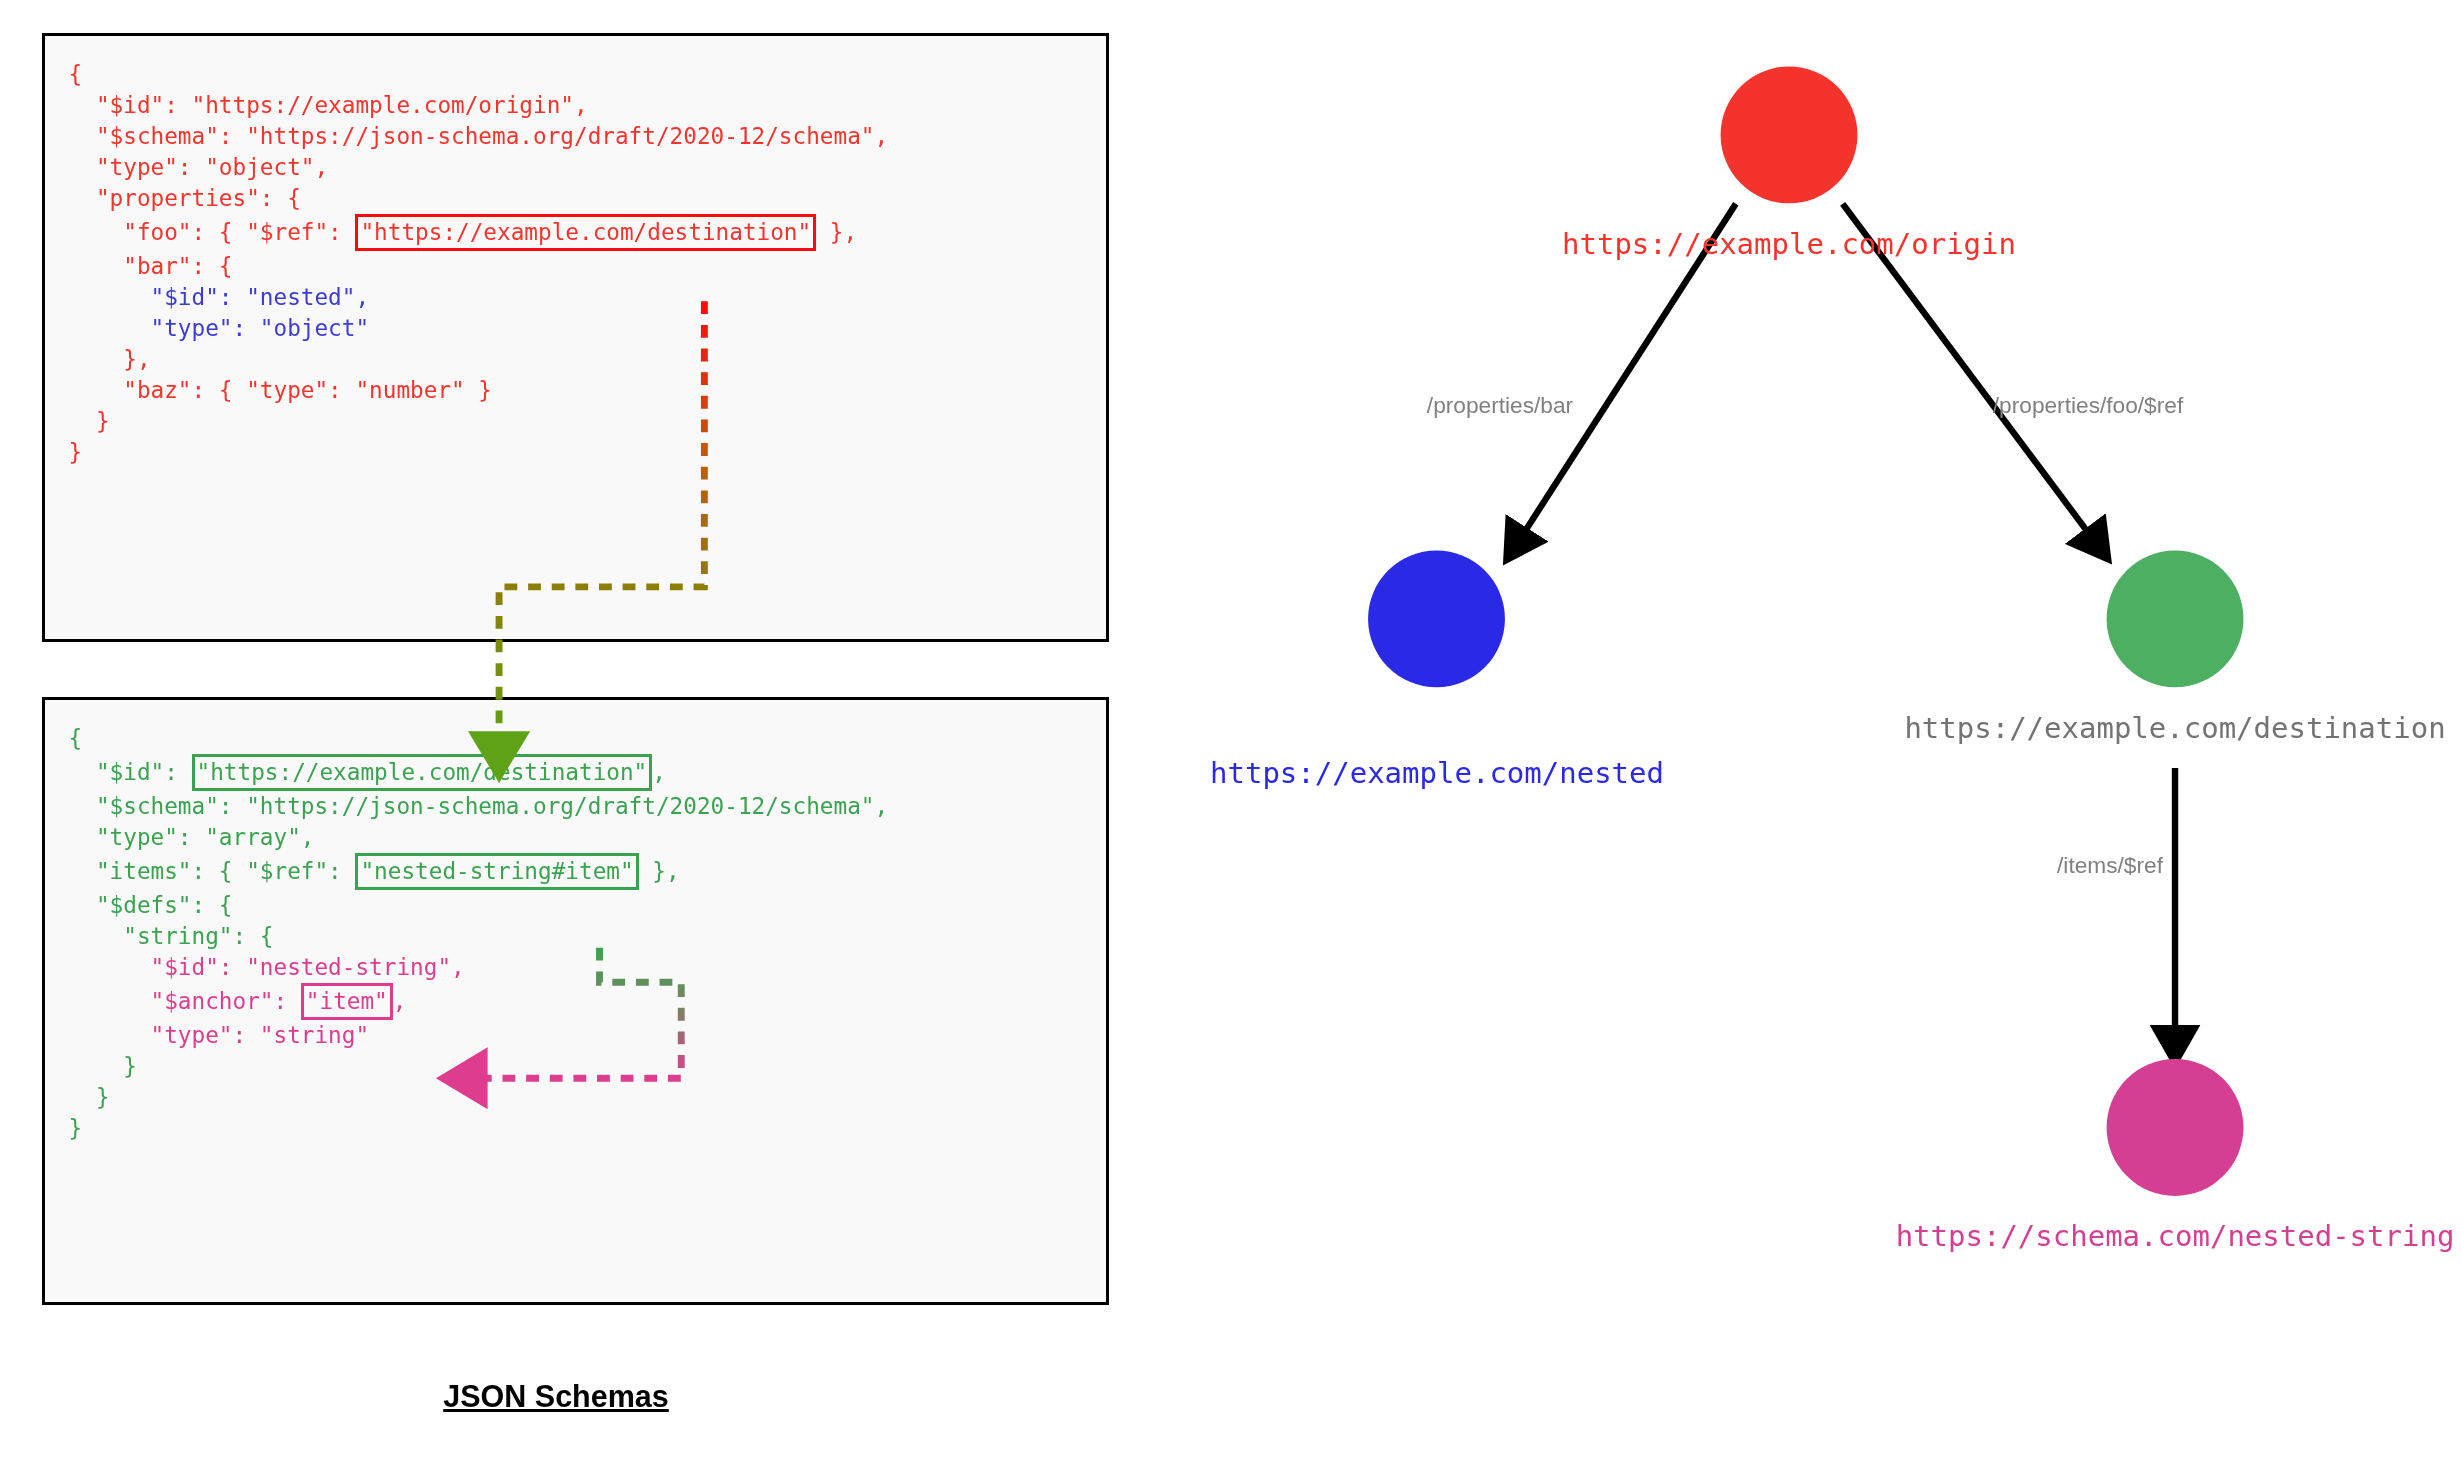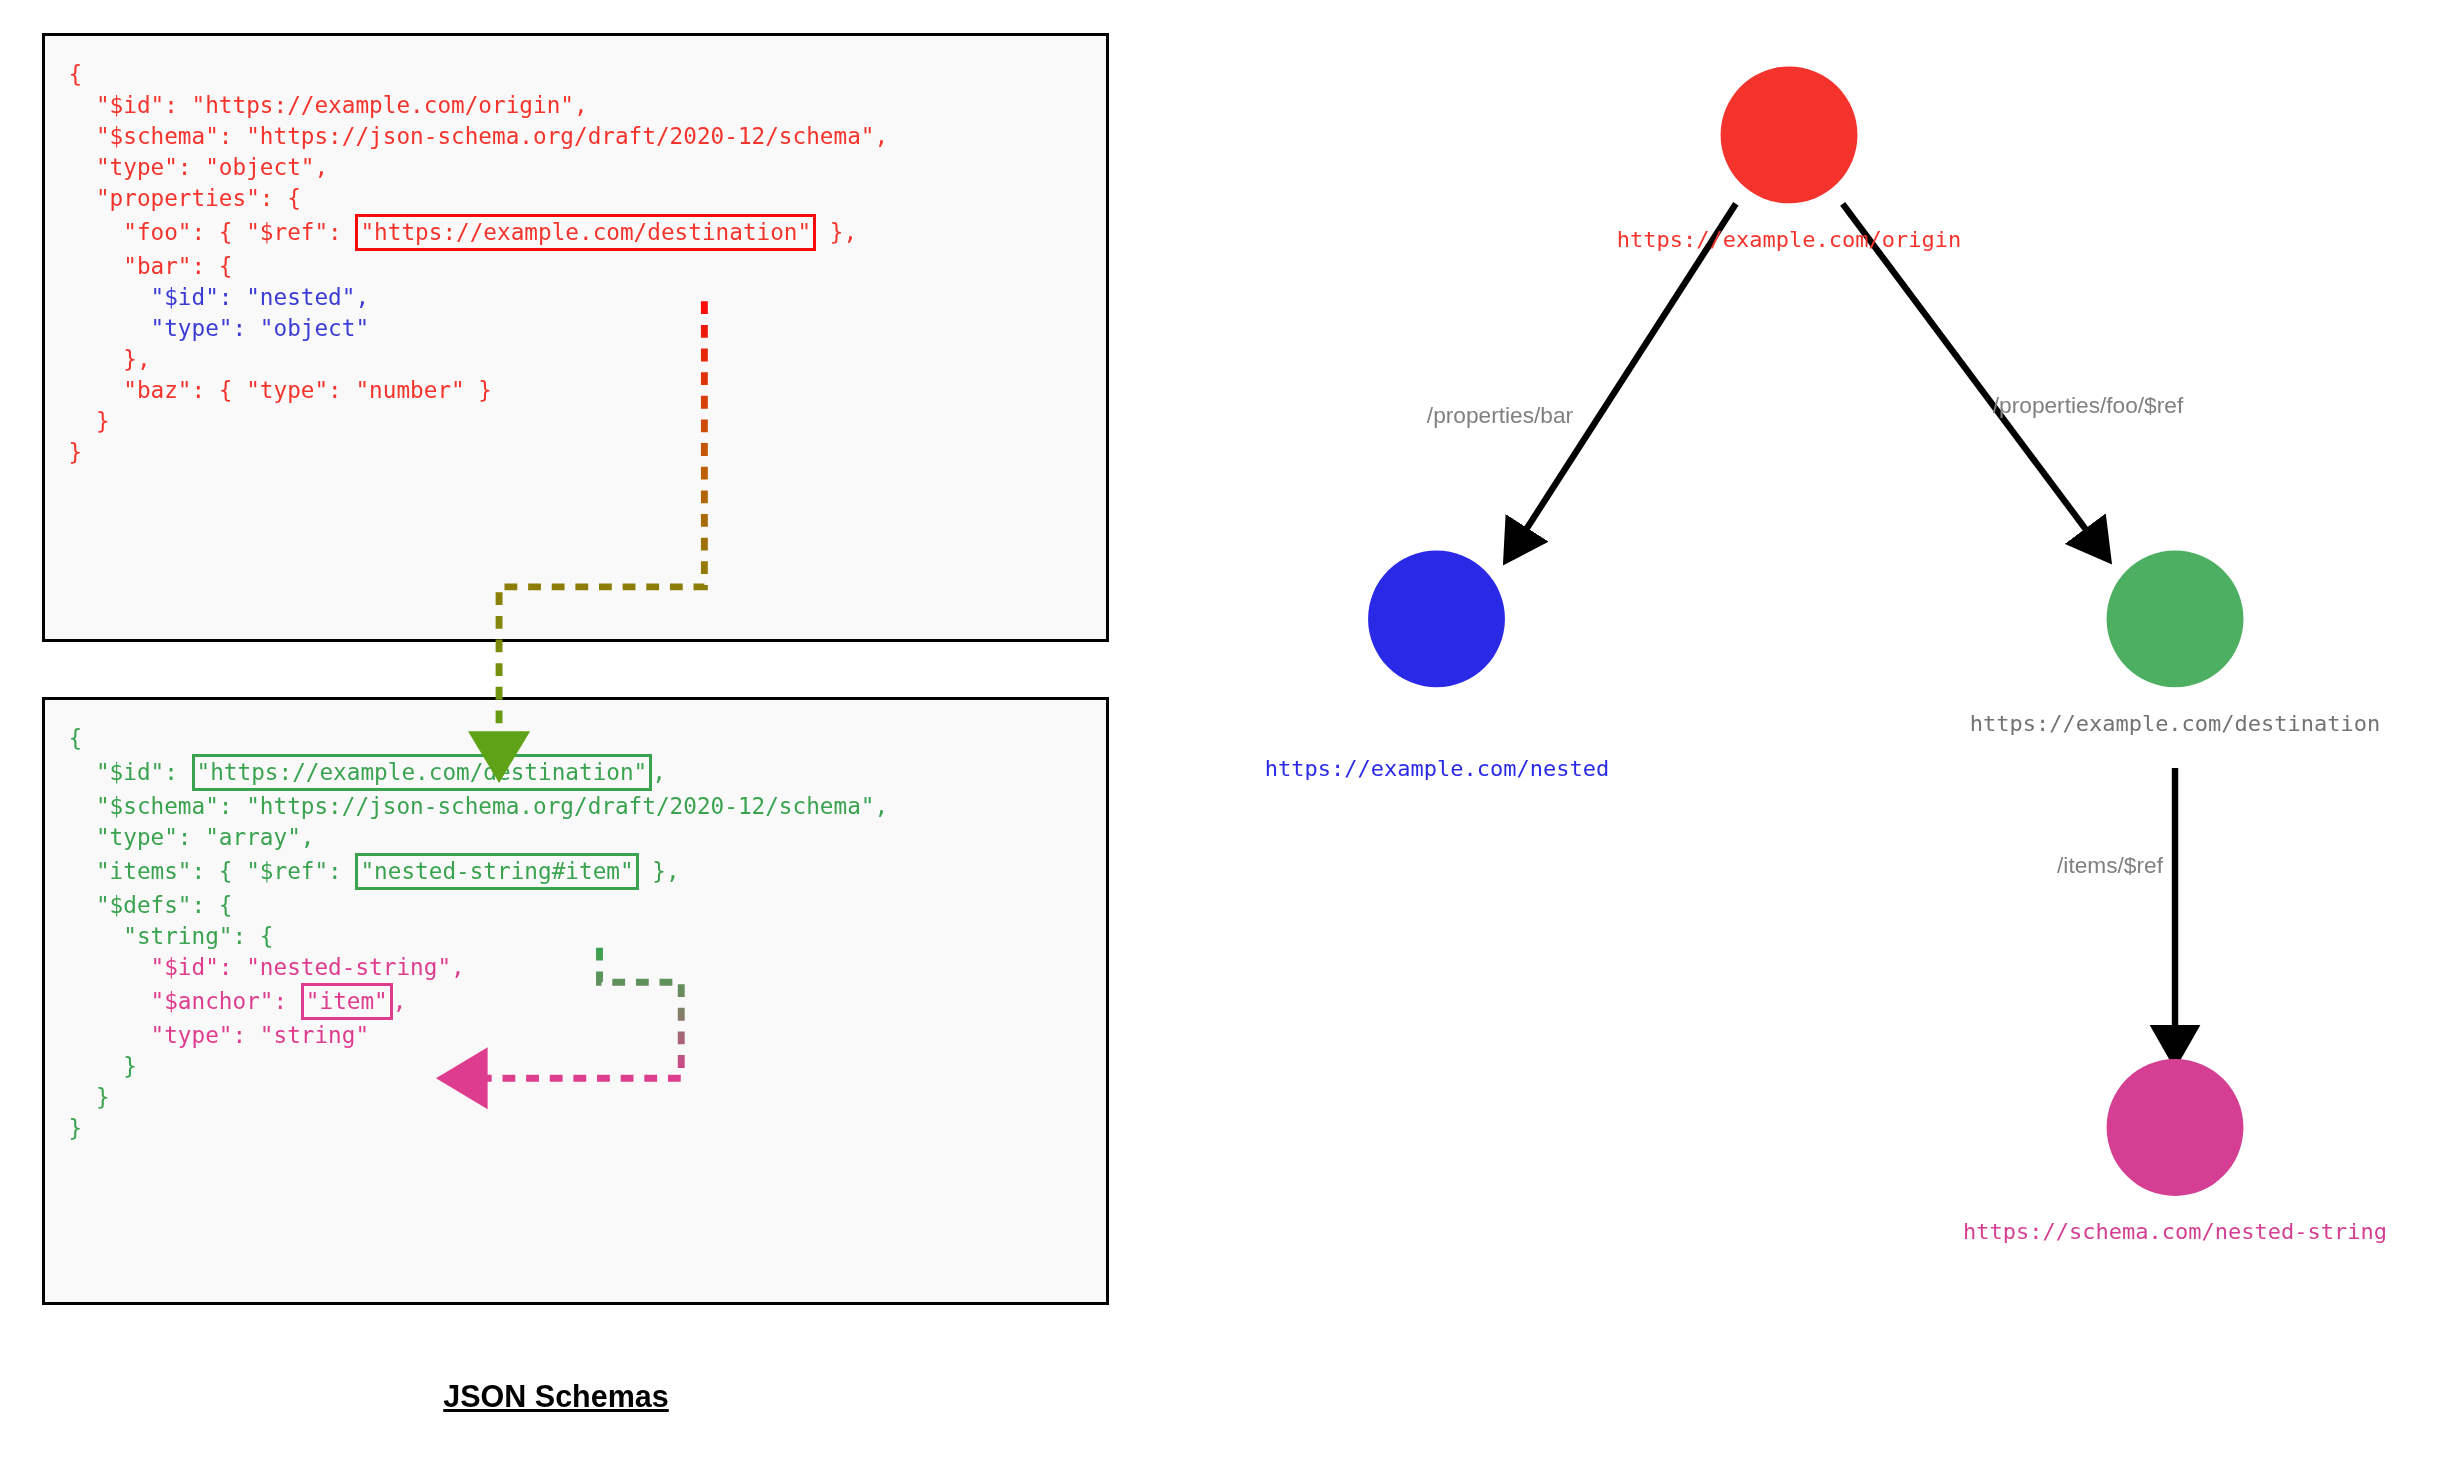--- a/index.html
+++ b/index.html
@@ -32,21 +32,21 @@
   .hl-green{border:3px solid #3aa34f;}
   .hl-pink{border:3px solid #de3d8f;}
 
   
   svg.overlay{position:absolute;left:0;top:0;width:2487px;height:1480px;
               pointer-events:none;}
 
   
   .node-label{position:absolute;white-space:nowrap;
      font-family:"DejaVu Sans Mono","Liberation Mono",monospace;
-     font-size:22px;transform:translateX(-50%);}
+     font-size:29px;transform:translateX(-50%);}
   .edge-label{position:absolute;white-space:nowrap;color:#808080;
      font-family:"Liberation Sans",sans-serif;font-size:22.7px;
      transform:translateX(-50%);}
 
   
   .caption{position:absolute;white-space:nowrap;color:#000000;
      font-family:"Liberation Sans",sans-serif;font-weight:bold;
      font-size:30.5px;transform:translateX(-50%);}
 </style>
 </head>
@@ -122,20 +122,20 @@
     <circle cx="2917" cy="1257" r="139" fill="#2a2ae6"></circle>
     <circle cx="4417" cy="1257" r="139" fill="#4caf62"></circle>
     <circle cx="4417" cy="2290" r="139" fill="#d43f93"></circle>
   </svg>
 
   <div class="node-label" style="left:1789px;top:227px;color:#f4342c;">https://example.com/origin</div>
   <div class="node-label" style="left:1437px;top:711px;color:#2a2ae6;margin-top:45px;">https://example.com/nested</div>
   <div class="node-label" style="left:2175px;top:711px;color:#737373;">https://example.com/destination</div>
   <div class="node-label" style="left:2175px;top:1219px;color:#d43f93;">https://schema.com/nested-string</div>
 
-  <div class="edge-label" style="left:1500px;top:402px;">/properties/bar</div>
+  <div class="edge-label" style="left:1500px;top:392px;">/properties/bar</div>
   <div class="edge-label" style="left:2088px;top:392px;">/properties/foo/$ref</div>
   <div class="edge-label" style="left:2110px;top:852px;">/items/$ref</div>
 
   <div class="caption" style="left:556px;top:1379px;text-decoration:underline;">JSON Schemas</div>
 
 </div>
 
 
 </body></html>

